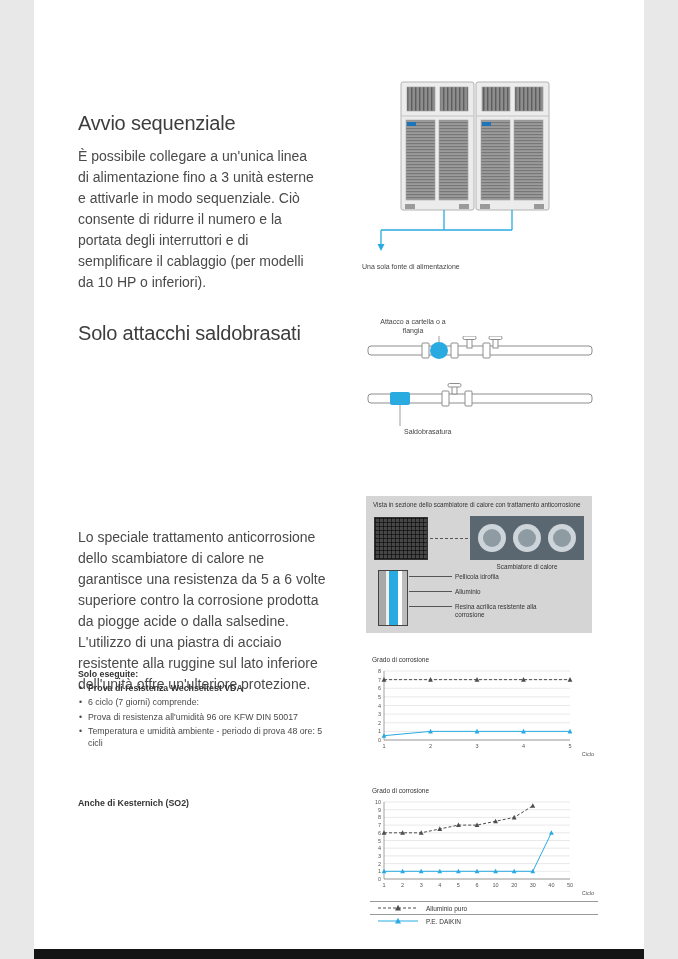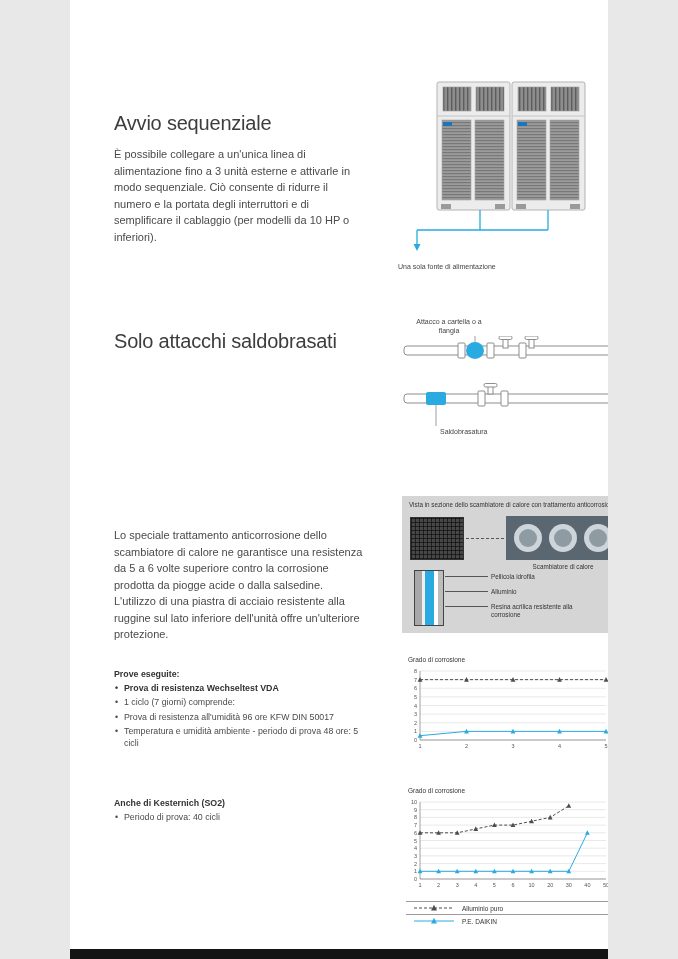--- a/index.html
+++ b/index.html
@@ -1,24 +1,24 @@
 <!DOCTYPE html>
 <html><head>
 <meta charset="utf-8">
 <style>
   * { box-sizing: border-box; margin: 0; padding: 0; }
   html,body { background:#e8e8e8; }
   body { font-family: "Liberation Sans", sans-serif; }
   .page {
-    position: relative; width: 538px; height: 959px;
+    position: relative; width: 610px; height: 959px;
     background: #ffffff; margin: 0 auto; overflow: hidden;
   }
   .abs { position: absolute; }
   .sec-title { font-size: 20px; font-weight: 400; color:#3d3d3d; letter-spacing:-0.2px; }
-  .body-text { font-size: 11px; color:#4a4a4a; line-height: 1.5; }
+  .body-text { font-size: 14px; color:#4a4a4a; line-height: 1.5; }
   .caption { font-size: 7px; color:#444; }
   .small-label { font-size: 7px; color:#444; line-height:1.25; }
   .panel { background:#d5d5d5; }
   .panel-title { font-size: 6.3px; color:#333; line-height:1.3; }
   .panel-caption { font-size: 6.3px; color:#333; text-align:center; }
   .layer-label { font-size: 6.3px; color:#333; line-height:1.25; }
   .leader { border-top: 1px solid #555; height:0; }
   .dashed-leader { border-top: 1px dashed #555; height:0; }
   .list-title { font-size: 8.8px; font-weight: bold; color:#333; }
   .bullet-list { list-style:none; font-size:8.8px; color:#4a4a4a; }
@@ -79,21 +79,21 @@
     <rect x="155" y="40" width="29" height="80" fill="url(#grille)" stroke="#a5a5a5" stroke-width="0.6"></rect>
     <rect x="123" y="42" width="9" height="4" fill="#1d74b8"></rect>
     <rect x="121" y="124" width="10" height="5" fill="#9a9a9a"></rect>
     <rect x="175" y="124" width="10" height="5" fill="#9a9a9a"></rect>
 
     <path d="M85 130 V150 M153 130 V150 M153 150 H22 M22 150 V165" stroke="#29abe2" fill="none" stroke-width="1.3"></path>
     <polygon points="22,171 18.5,164 25.5,164" fill="#29abe2"></polygon>
   </svg>
   <div class="abs caption" style="left:328px; top:263px;">Una sola fonte di alimentazione</div>
 
-  <h2 class="abs sec-title" style="left:44px; top:322px;margin-top:8px;">Solo attacchi saldobrasati</h2>
+  <h2 class="abs sec-title" style="left:44px; top:322px;">Solo attacchi saldobrasati</h2>
 
   <div class="abs small-label" style="left:338px; top:318px; width:82px; text-align:center;">Attacco a cartella o a flangia</div>
 
   <svg class="abs" style="left:330px; top:336px;" width="235" height="92" viewBox="0 0 235 92">
 
     <line x1="75" y1="0" x2="75" y2="7" stroke="#777" stroke-width="0.7"></line>
 
     <rect x="4" y="10" width="224" height="9" rx="3" fill="#ffffff" stroke="#8d8d8d"></rect>
     <rect x="58" y="7" width="7" height="15" rx="1" fill="#ffffff" stroke="#8d8d8d"></rect>
     <ellipse cx="75" cy="14.5" rx="9" ry="8.5" fill="#29abe2"></ellipse>
@@ -140,24 +140,24 @@
       <div style="width:5px; background:#bdbdbd;"></div>
     </div>
     <div class="abs leader" style="left:43px; top:80px; width:43px;"></div>
     <div class="abs layer-label" style="left:89px; top:77px;">Pellicola idrofila</div>
     <div class="abs leader" style="left:43px; top:95px; width:43px;"></div>
     <div class="abs layer-label" style="left:89px; top:92px;">Alluminio</div>
     <div class="abs leader" style="left:43px; top:110px; width:43px;"></div>
     <div class="abs layer-label" style="left:89px; top:107px; width:88px;">Resina acrilica resistente alla corrosione</div>
   </div>
 
-  <div class="abs list-title" style="left:44px; top:669px;">Prove eseguite:</div>
+  <div class="abs list-title" style="left:44px; top:669px;">Solo eseguite:</div>
   <ul class="abs bullet-list" style="left:44px; top:683px; width:252px;">
     <li class="bold">Prova di resistenza Wechseltest VDA</li>
-    <li>1 ciclo (7 giorni) comprende:</li>
+    <li>6 ciclo (7 giorni) comprende:</li>
     <li>Prova di resistenza all'umidità 96 ore KFW DIN 50017</li>
     <li>Temperatura e umidità ambiente - periodo di prova 48 ore: 5 cicli</li>
   </ul>
 
   <div class="abs chart-title" style="left:338px; top:656px;">Grado di corrosione</div>
   <svg id="chart1-svg" class="abs" style="left:336px; top:666px;" width="228" height="92">
       <line x1="14" y1="74" x2="200" y2="74" stroke="#d2d2d2" stroke-width="0.5"></line>
       <text x="11" y="76" font-size="5.5" text-anchor="end" fill="#555">0</text>
       <line x1="14" y1="65.375" x2="200" y2="65.375" stroke="#d2d2d2" stroke-width="0.5"></line>
       <text x="11" y="67.375" font-size="5.5" text-anchor="end" fill="#555">1</text>
@@ -192,21 +192,20 @@
       <polygon points="14,67.0875 11.6,71.6875 16.4,71.6875" fill="#29abe2"></polygon>
       <polygon points="60.5,62.775 58.1,67.375 62.9,67.375" fill="#29abe2"></polygon>
       <polygon points="107,62.775 104.6,67.375 109.4,67.375" fill="#29abe2"></polygon>
       <polygon points="153.5,62.775 151.1,67.375 155.9,67.375" fill="#29abe2"></polygon>
       <polygon points="200,62.775 197.6,67.375 202.4,67.375" fill="#29abe2"></polygon>
       <text x="224" y="90" font-size="5.5" text-anchor="end" fill="#555">Ciclo</text>
     </svg>
 
   <div class="abs list-title" style="left:44px; top:798px;">Anche di Kesternich (SO2)</div>
   <ul class="abs bullet-list" style="left:44px; top:812px; width:282px;">
-    <li>Periodo di prova: 40 cicli</li>
   </ul>
 
   <div class="abs chart-title" style="left:338px; top:787px;">Grado di corrosione</div>
   <svg id="chart2-svg" class="abs" style="left:336px; top:797px;" width="228" height="100">
       <line x1="14" y1="82" x2="200" y2="82" stroke="#d2d2d2" stroke-width="0.5"></line>
       <text x="11" y="84" font-size="5.5" text-anchor="end" fill="#555">0</text>
       <line x1="14" y1="74.3" x2="200" y2="74.3" stroke="#d2d2d2" stroke-width="0.5"></line>
       <text x="11" y="76.3" font-size="5.5" text-anchor="end" fill="#555">1</text>
       <line x1="14" y1="66.6" x2="200" y2="66.6" stroke="#d2d2d2" stroke-width="0.5"></line>
       <text x="11" y="68.6" font-size="5.5" text-anchor="end" fill="#555">2</text>

